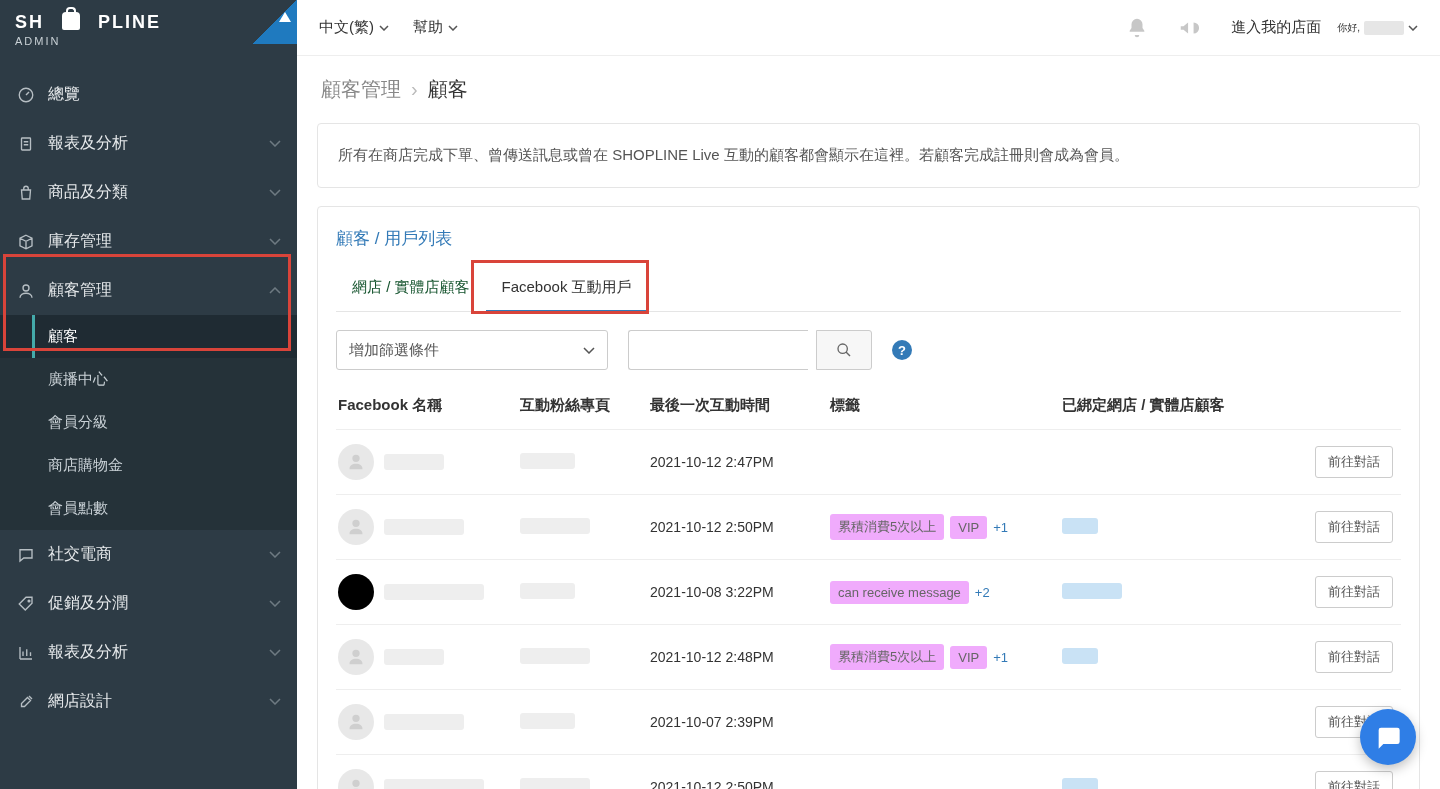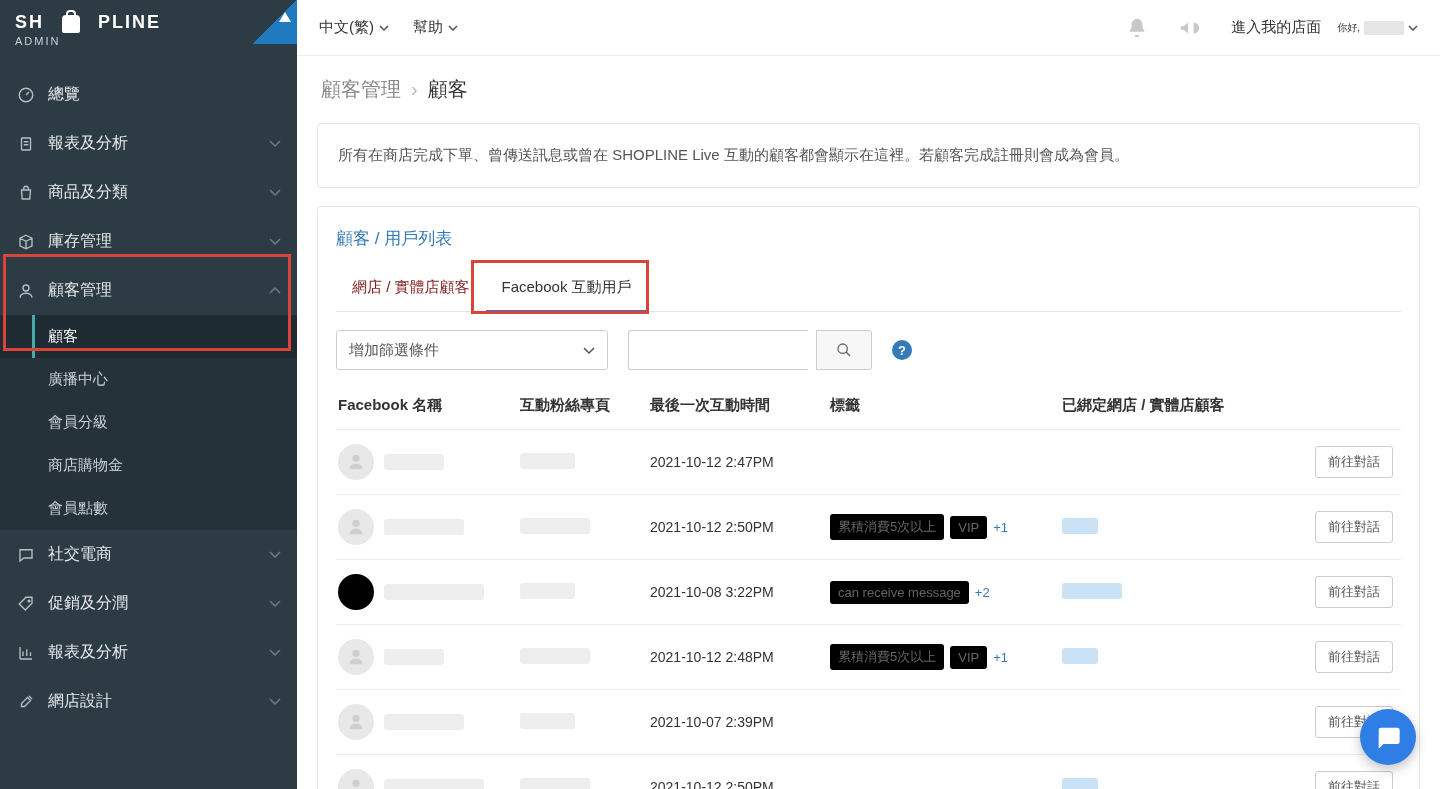--- a/index.html
+++ b/index.html
@@ -2,21 +2,21 @@
 <html><head>
 <meta charset="utf-8">
 <style>
 * { margin: 0; padding: 0; box-sizing: border-box; }
 body { font-family: "Helvetica Neue", Arial, "PingFang TC", "Microsoft JhengHei", sans-serif; font-size: 14px; color: #333; background: #fff; }
 .app { display: flex; height: 789px; width: 1440px; overflow: hidden; }
 
 
 .sidebar { width: 297px; background: #2d3b45; color: #c9d1d6; display: flex; flex-direction: column; flex-shrink: 0; position: relative; }
 .sidebar-logo { padding: 12px 15px 8px; display: flex; flex-direction: column; }
-.logo-img { display: flex; align-items: flex-end; gap: 18px; }
+.logo-img { display: flex; align-items: flex-start; gap: 18px; }
 .logo-txt { font-size: 18px; font-weight: 700; letter-spacing: 2px; color: #fff; }
 .logo-bag { width: 18px; height: 18px; background: #fff; border-radius: 4px 4px 2px 2px; position: relative; }
 .logo-bag:before { content: ""; position: absolute; top: -5px; left: 4px; width: 6px; height: 6px; border: 2px solid #fff; border-bottom: none; border-radius: 4px 4px 0 0; }
 .logo-sub { font-size: 11px; letter-spacing: 2px; color: #c9d1d6; margin-top: 2px; }
 .sidebar-flag { position: absolute; top: 0; right: 0; width: 44px; height: 44px; background: linear-gradient(135deg, transparent 50%, #1f7abf 50%); }
 .sidebar-flag:after { content:""; position:absolute; right:6px; top:12px; width:0; height:0; border-left:6px solid transparent; border-right:6px solid transparent; border-bottom:10px solid #fff; }
 .nav { margin-top: 15px; }
 .nav-item { display: flex; align-items: center; padding: 14px 16px; cursor: pointer; color: #e6e9eb; font-size: 16px; position: relative; }
 .nav-icon { width: 20px; height: 20px; margin-right: 12px; display: flex; align-items: center; justify-content: center; opacity: 0.85; }
 .nav-chevron { margin-left: auto; opacity: 0.6; }
@@ -42,21 +42,21 @@
 .breadcrumb { padding: 20px 24px 20px; display: flex; align-items: center; font-size: 20px; color: #888; }
 .breadcrumb .sep { margin: 0 10px; color: #bbb; }
 .breadcrumb .current { color: #333; }
 
 .info-box { margin: 0 20px; border: 1px solid #e5e5e5; border-radius: 4px; padding: 22px 20px; color: #555; font-size: 15px; }
 
 .card { margin: 18px 20px 0; border: 1px solid #e5e5e5; border-radius: 4px; padding: 20px 18px 0; }
 .card-title { color: #337ab7; font-size: 17px; margin-bottom: 18px; }
 
 .tabs { display: flex; border-bottom: 1px solid #e5e5e5; margin-bottom: 18px; position: relative; }
-.tab { padding: 10px 16px 14px; cursor: pointer; color: #7f1d1d; position: relative; font-size: 15px; }
+.tab { padding: 10px 16px 14px; cursor: pointer; color: #14532d; position: relative; font-size: 15px; }
 .tab.active { color: #333; }
 .tab.active:after { content: ""; position: absolute; left: 0; right: 0; bottom: -1px; height: 2px; background: #337ab7; }
 .tab-highlight { position: absolute; border: 3px solid #d9443a; pointer-events: none; }
 
 .filter-row { display: flex; align-items: center; gap: 8px; margin-bottom: 16px; }
 .filter-select { width: 272px; height: 40px; border: 1px solid #ccc; border-radius: 3px; padding: 0 12px; display: flex; align-items: center; justify-content: space-between; cursor: pointer; font-size: 15px; color:#555; margin-right:12px; }
 .search-input { width: 180px; height: 40px; border: 1px solid #ccc; border-right: none; border-radius: 3px 0 0 3px; padding: 0 10px; outline: none; }
 .search-btn { width: 56px; height: 40px; border: 1px solid #ccc; background: #f7f7f7; border-radius: 0 3px 3px 0; cursor: pointer; display:flex; align-items:center; justify-content:center; }
 .help-ic { width: 20px; height: 20px; background: #337ab7; color: #fff; border-radius: 50%; margin-left: 12px; display: flex; align-items: center; justify-content: center; font-size: 13px; font-weight: bold; cursor: pointer; }
 
@@ -66,21 +66,21 @@
 .col-name { width: 184px; display: flex; align-items: center; padding-left:2px; }
 .col-page { width: 130px; }
 .col-time { width: 180px; }
 .col-tags { width: 232px; display: flex; gap: 6px; flex-wrap: wrap; align-items: center; }
 .col-bound { width: 220px; }
 .col-act { margin-left: auto; padding-right: 8px; }
 .avatar { width: 36px; height: 36px; border-radius: 50%; background: #e8e8e8; margin-right: 10px; display:flex; align-items:center; justify-content:center; color:#bbb; flex-shrink:0; }
 .avatar.dark { background: #000; }
 .redact-sm { background: #eee; border-radius: 3px; height: 16px; }
 .redact-blue { background: #c9e2f5; border-radius: 3px; height: 16px; }
-.tag { background: #000000; padding: 4px 8px; border-radius: 3px; font-size: 13px; color: #666; }
+.tag { background: #f0abfc; padding: 4px 8px; border-radius: 3px; font-size: 13px; color: #666; }
 .tag-more { color: #337ab7; font-size: 13px; }
 .btn-chat { border: 1px solid #ccc; background: #fff; padding: 6px 12px; border-radius: 3px; cursor: pointer; font-size: 13px; color: #555; }
 
 .fab { position: absolute; bottom: 24px; right: 24px; width: 56px; height: 56px; border-radius: 50%; background: #2f7ee6; display: flex; align-items: center; justify-content: center; cursor: pointer; box-shadow: 0 4px 12px rgba(0,0,0,0.25); }
 .fab svg { fill: #fff; }
 
 svg { display: block; }
 </style>
 </head>
 <body>

